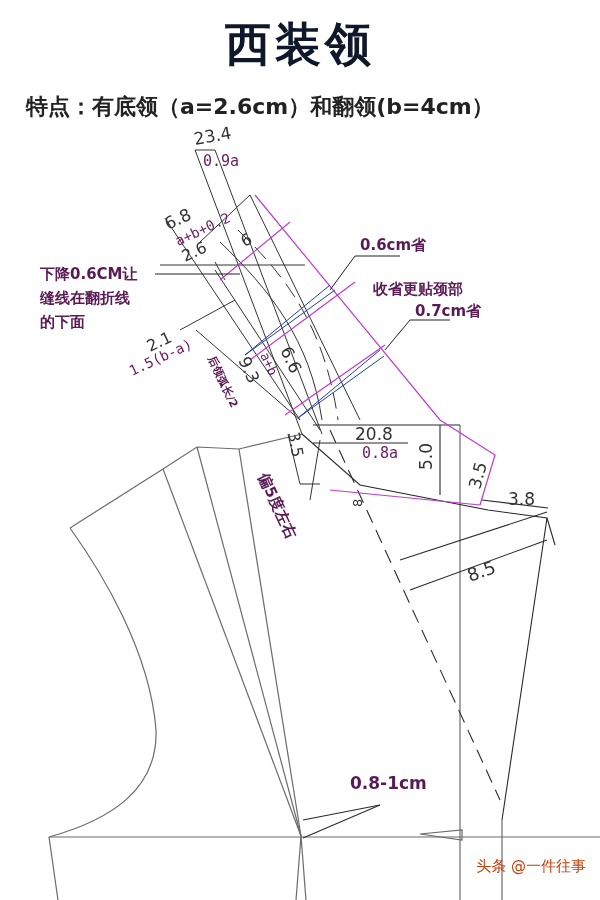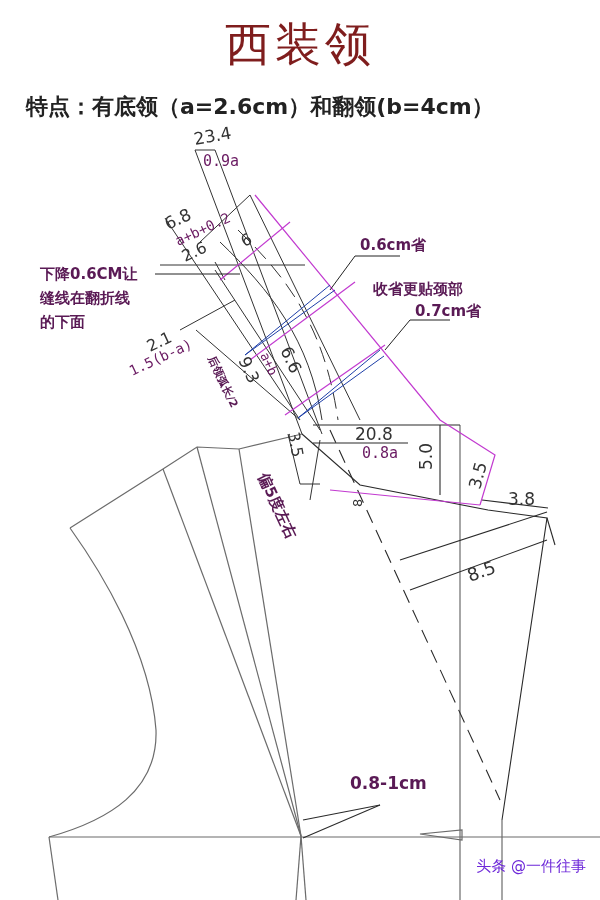--- a/index.html
+++ b/index.html
@@ -1,23 +1,23 @@
 <!DOCTYPE html>
 <html><head>
 <meta charset="utf-8">
 <style>
   html, body { margin: 0; padding: 0; background: #ffffff; }
   body { width: 600px; height: 900px; position: relative; overflow: hidden; font-family: "DejaVu Sans", sans-serif; }
-  .title { position: absolute; left: 0; top: 14px; width: 600px; text-align: center; font-size: 46px; font-weight: normal; color: #7f1d1d; letter-spacing: 4px; }
+  .title { position: absolute; left: 0; top: 14px; width: 600px; text-align: center; font-size: 46px; font-weight: bold; color: #0f172a; letter-spacing: 4px; }
   .subtitle { position: absolute; left: 26px; top: 92px; font-size: 22px; font-weight: bold; color: #222; white-space: nowrap; }
   svg { position: absolute; left: 0; top: 0; }
   .lbl { font-family: "DejaVu Sans", sans-serif; fill: #5a1a55; font-weight: bold; }
   .dim { font-family: "DejaVu Sans", sans-serif; fill: #333; }
   .dimp { font-family: "DejaVu Sans Mono", monospace; fill: #6a1a62; }
-  .watermark { position: absolute; right: 14px; bottom: 24px; font-size: 15px; color: #6d28d9; margin-left: 31px; }
+  .watermark { position: absolute; right: 14px; bottom: 24px; font-size: 15px; color: #c2410c; margin-left: 31px; }
 </style>
 </head>
 <body>
 
 <div class="title">西装领</div>
 <div class="subtitle">特点：有底领（a=2.6cm）和翻领(b=4cm）</div>
 
 <svg width="600" height="900" viewBox="0 0 600 900">
 
   <g stroke="#6b6b6b" stroke-width="1.2" fill="none">

